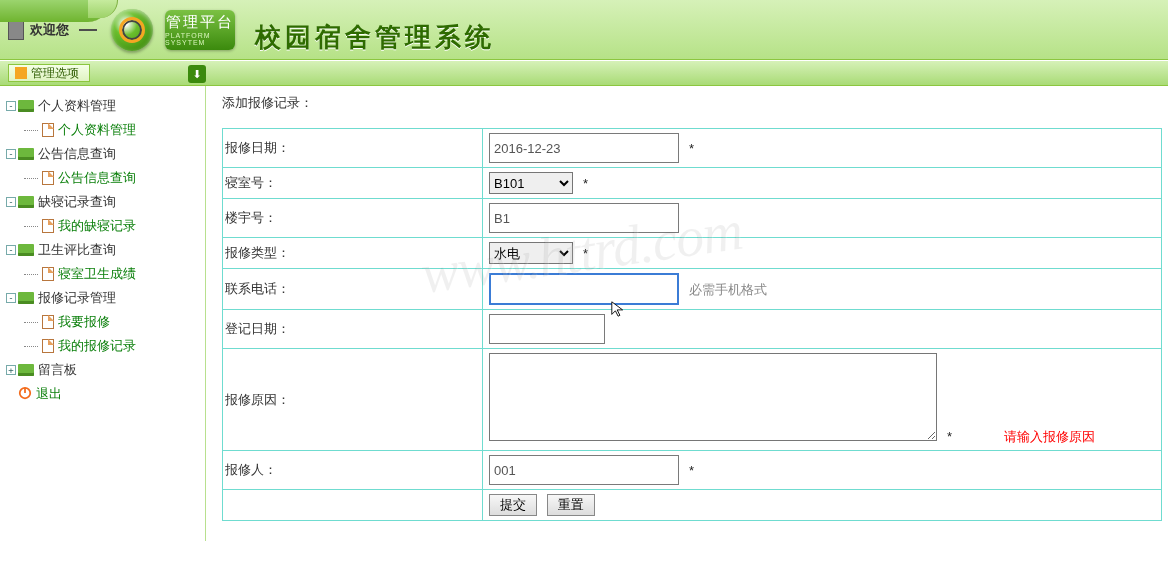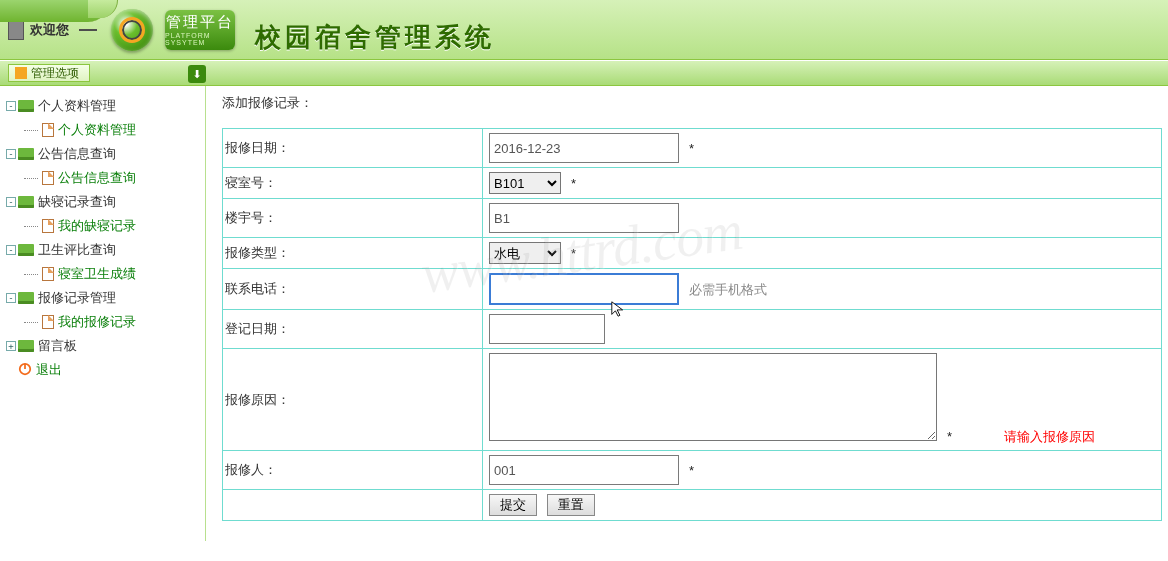--- a/index.html
+++ b/index.html
@@ -41,21 +41,21 @@
     .tree .quit svg { width:14px; height:14px; margin-right:4px; }
 
     
     .content { flex:1; padding:8px 16px 20px 16px; }
     .content .ctitle { font-size:13px; margin-bottom:16px; }
     table.form { border-collapse:collapse; width:940px; }
     table.form td { border:1px solid #6fdcd0; padding:4px 6px; height:30px; font-size:13px; background:#fff; vertical-align:middle; }
     table.form td.lab { width:260px; font-weight:normal; padding-left:2px; }
     table.form input[type=text] { width:190px; height:20px; border:1px solid #7a7a7a; padding:14px 4px; font-size:13px; background:#fff; color:#555; }
     table.form input.focused { border:2px solid #3b7cd6; height:18px; background:#fff; }
-    table.form select { width:72px; height:22px; border:1px solid #767676; font-size:13px; }
+    table.form select { width:84px; height:22px; border:1px solid #767676; font-size:13px; }
     table.form textarea { width:448px; height:88px; border:1px solid #767676; resize:both; }
     table.form .star { margin-left:10px; color:#222; font-weight:normal; white-space:nowrap; }
     table.form .hint { margin-left:10px; color:#888; white-space:nowrap; }
     table.form .err { color:#f00; margin-left:52px; white-space:nowrap; }
     table.form .tall td { height:100px; vertical-align:middle; }
     .btn { background:linear-gradient(#f7f7f7,#ddd); border:1px solid #888; height:22px; padding:0 10px; font-size:13px; cursor:pointer; margin-right:6px; }
     .cursor-arrow { position:absolute; width:18px; height:18px; pointer-events:none; }
     .watermark { position:absolute; left:420px; top:220px; font-size:56px; color:rgba(0,0,0,0.06); font-style:italic; font-family:"Times New Roman",serif; transform:rotate(-8deg); pointer-events:none; letter-spacing:-1px; white-space:nowrap; text-shadow:1px 1px 0 rgba(255,255,255,0.15); }
     .wrap { position:relative; }
   </style>
@@ -139,20 +139,25 @@
           </div>
 
       <div class="node">
             <span class="pm">-</span>
             <span class="fico"></span>
             <span class="plain">报修记录管理</span>
           </div>
       <div class="node child">
             <span class="line"></span>
             <span class="dico"></span>
+            <a href="#">我要报修</a>
+          </div>
+      <div class="node child">
+            <span class="line"></span>
+            <span class="dico"></span>
             <a href="#">我的报修记录</a>
           </div>
 
       <div class="node">
             <span class="pm">+</span>
             <span class="fico"></span>
             <span class="plain">留言板</span>
           </div>
 
       <div class="node">

